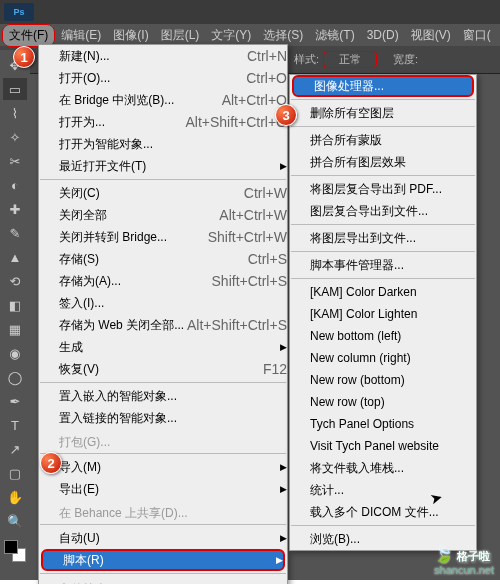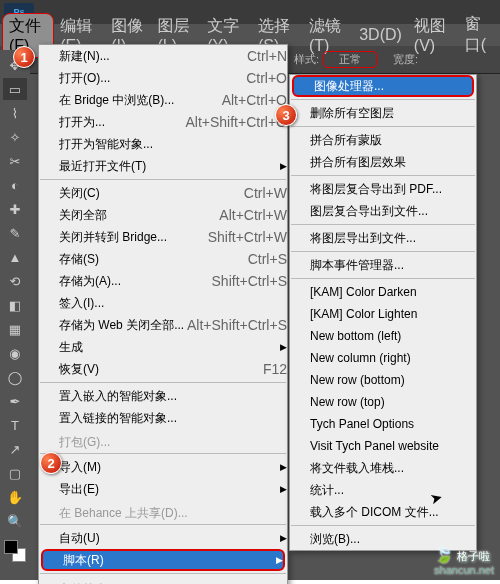--- a/index.html
+++ b/index.html
@@ -1,20 +1,20 @@
 <!DOCTYPE html>
 <html><head>
 <meta charset="utf-8">
 <style>
 * { margin: 0; padding: 0; box-sizing: border-box; font-family: "Microsoft YaHei", sans-serif; }
 body { background: #fff; width: 500px; height: 584px; position: relative; overflow: hidden; }
 .app { background: #535353; width: 500px; height: 580px; position: relative; }
 .titlebar { background: #3a3a3a; height: 24px; display: flex; align-items: center; padding: 0 4px; }
 .ps-logo { width: 30px; height: 18px; background: #1a3450; color: #4aa5e8; font-size: 9px; font-weight: bold; display: flex; align-items: center; justify-content: center; border-radius: 2px; margin-right: 6px; }
-.menubar { background: #535353; height: 22px; display: flex; align-items: center; padding: 0 2px; font-size: 16px; color: #ccc; }
+.menubar { background: #535353; height: 22px; display: flex; align-items: center; padding: 0 2px; font-size: 12px; color: #ccc; }
 .menu-item { padding: 2px 6px; cursor: pointer; }
 .menu-item.active { background: #8f8f8f; color: #000; border: 1px solid #d00; border-radius: 8px; }
 .optbar { background: #454545; height: 28px; display: flex; align-items: center; color: #bbb; font-size: 11px; padding-left: 44px; border-bottom: 1px solid #222; }
 .optbar .lbl { margin-left: 250px; }
 .optbar .sel { margin-left: 4px; border: 1px solid #d00; border-radius: 4px; padding: 0 15px;}
 .toolbar { position: absolute; left: 0; top: 50px; width: 30px; background: #535353; display: flex; flex-direction: column; align-items: center; padding-top: 4px; gap: 2px; }
 .tbtn { width: 24px; height: 22px; display: flex; align-items: center; justify-content: center; color: #ccc; font-size: 13px; cursor: pointer; }
 .tbtn.sel { background: #3a3a3a; }
 .color-swatch { width: 22px; height: 22px; position: relative; margin-top: 6px; }
 .cfg { width: 14px; height: 14px; position: absolute; border: 1px solid #888; }
@@ -30,21 +30,21 @@
 .dsep { height: 1px; background: #bbb; margin: 2px 1px; }
 .shortcut { margin-left: auto; color: #666; font-size: 14px; }
 .subarrow { margin-left: auto; font-size: 9px; }
 .badge { position: absolute; width: 22px; height: 22px; border-radius: 50%; background: radial-gradient(circle at 30% 30%, #ff8050, #c01000); color: #fff; font-weight: bold; font-size: 13px; display: flex; align-items: center; justify-content: center; border: 1px solid #fff; box-shadow: 1px 1px 3px rgba(0,0,0,0.5); z-index: 50; }
 .badge.b1 { left: 13px; top: 46px; }
 .badge.b2 { left: 40px; top: 452px; }
 .badge.b3 { left: 275px; top: 104px; }
 .cursor { position: absolute; left: 430px; top: 489px; font-size: 15px; color: #000; z-index: 60; transform: rotate(-15deg);}
 .watermark { position: absolute; right: 6px; bottom: 4px; font-size: 11px; color: #7a9; filter: drop-shadow(0 0 1px #fff);}
 .watermark .leaf { color: #6db33f; font-size: 16px; }
-.watermark .brand { color: #fff; font-weight: normal; text-shadow: 1px 1px 2px #365;}
+.watermark .brand { color: #fff; font-weight: bold; text-shadow: 1px 1px 2px #365;}
 </style>
 </head>
 <body>
 
 <div class="app">
 
   <div class="titlebar">
     <div class="ps-logo">Ps</div>
   </div>
 

